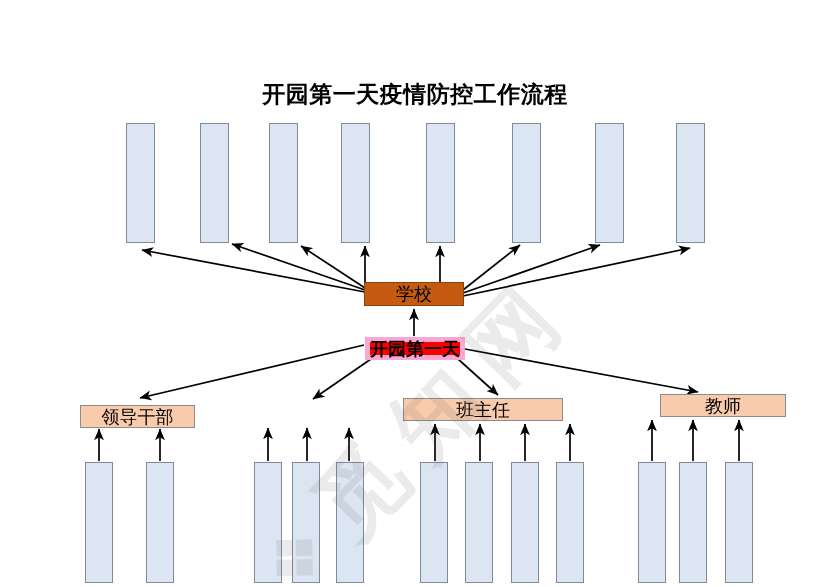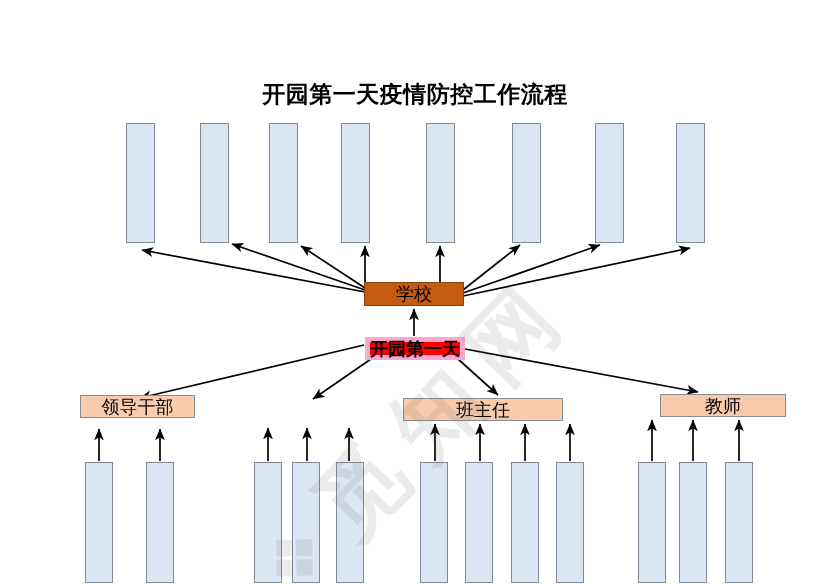--- a/index.html
+++ b/index.html
@@ -21,21 +21,21 @@
   .ph.top{top:123px;width:29px;height:120px;}
   .ph.bot{top:462px;width:28px;height:121px;}
   .node{
     position:absolute;box-sizing:border-box;
     display:flex;align-items:center;justify-content:center;
     font-size:18px;line-height:1;
   }
   .school{left:364px;top:282px;width:100px;height:24px;background:#c55a11;border:1px solid #8a4408;}
   .dayone{left:365px;top:337px;width:100px;height:23px;background:#fe0000;border:5px solid #f9a8d4;font-weight:bold;}
   .group{height:23px;background:#f8cbad;border:1px solid #8c8c8c;}
-  .g1{left:80px;top:395px;width:115px;}
+  .g1{left:80px;top:405px;width:115px;}
   .g2{left:251px;top:402px;width:122px;}
   .g3{left:403px;top:398px;width:160px;}
   .g4{left:660px;top:394px;width:126px;}
   .watermark{
     position:absolute;left:150px;top:380px;width:530px;height:110px;
     display:flex;align-items:center;justify-content:center;gap:20px;
     transform:rotate(-46deg);transform-origin:50% 50%;
     color:rgba(90,90,90,0.12);pointer-events:none;white-space:nowrap;
   }
   .wm-logo{font-size:70px;line-height:1;}

